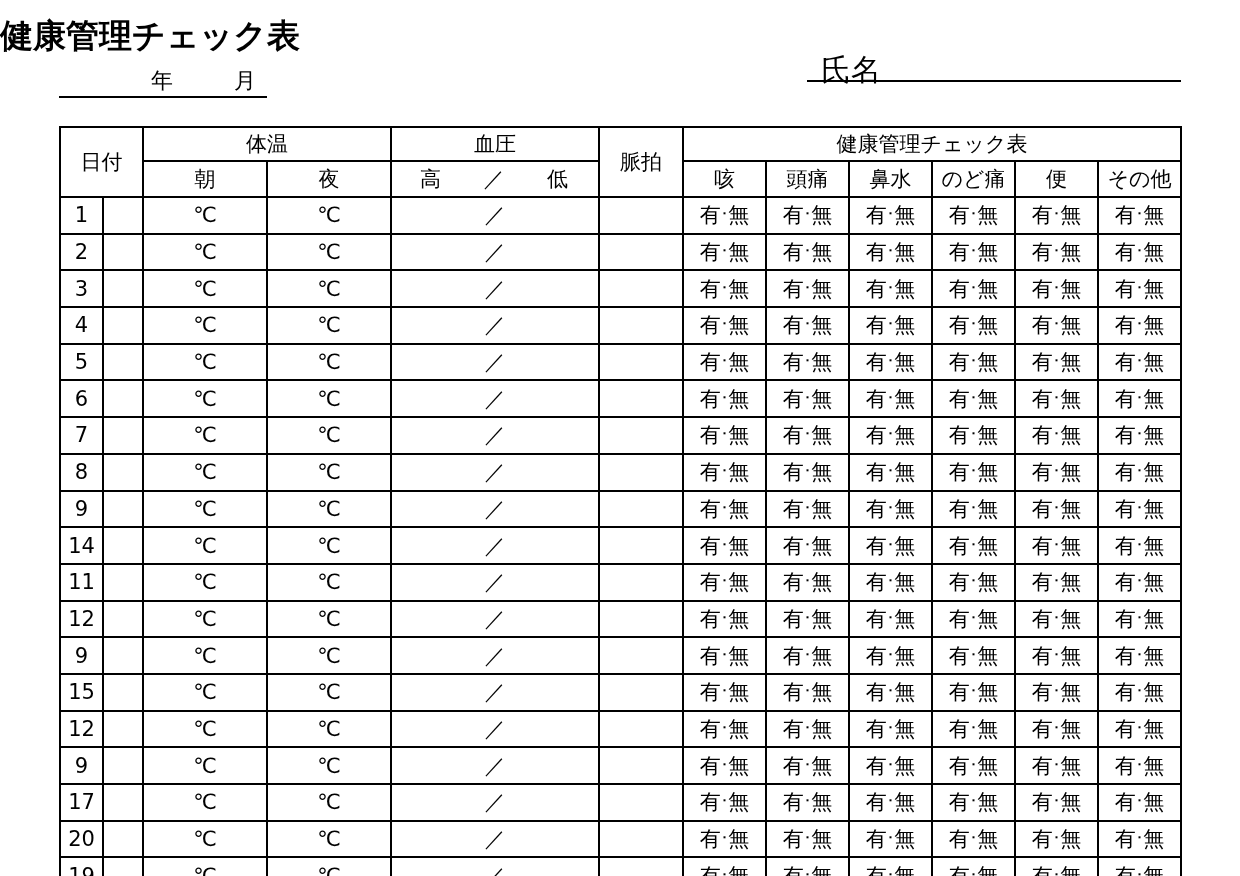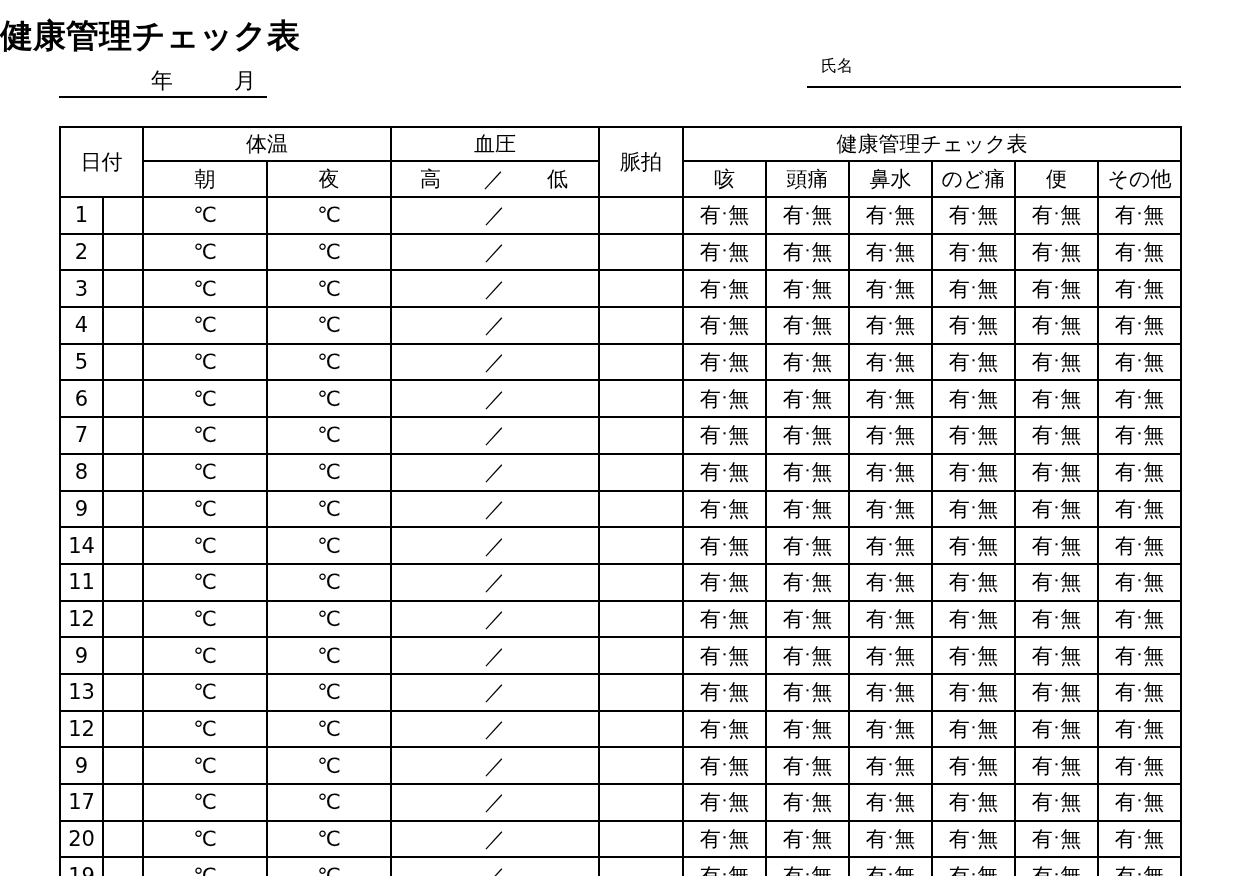--- a/index.html
+++ b/index.html
@@ -11,22 +11,22 @@
     position: absolute; left: 0; top: 14px; width: 1104px; text-align: left;
     font-size: 33px; font-weight: bold; letter-spacing: 0px;
   }
   .ym {
     position: absolute; left: 59px; top: 62px; width: 208px; height: 34px;
     border-bottom: 2px solid #000; font-size: 22px;
   }
   .ym .yr { position: absolute; left: 92px; top: 4px; }
   .ym .mo { position: absolute; left: 175px; top: 4px; }
   .nm {
-    position: absolute; left: 807px; top: 52px; width: 374px; height: 34px;
-    border-bottom: 2px solid #000; font-size: 16px;
+    position: absolute; left: 807px; top: 46px; width: 374px; height: 34px;
+    border-bottom: 2px solid #000; font-size: 30px;
   }
   .nm .lbl { position: absolute; left: 14px; top: 4px; }
 
   table.grid {
     position: absolute; left: 59px; top: 126px;
     border-collapse: collapse; table-layout: fixed;
     font-size: 21px;
   }
   table.grid td, table.grid th {
     border: 2px solid #000; padding: 0; font-weight: normal;
@@ -272,21 +272,21 @@
         <td class="bp"><span>／</span></td>
         <td></td>
         <td class="chk"><span>有</span><span class="dot">･</span><span>無</span></td>
         <td class="chk"><span>有</span><span class="dot">･</span><span>無</span></td>
         <td class="chk"><span>有</span><span class="dot">･</span><span>無</span></td>
         <td class="chk"><span>有</span><span class="dot">･</span><span>無</span></td>
         <td class="chk"><span>有</span><span class="dot">･</span><span>無</span></td>
         <td class="chk"><span>有</span><span class="dot">･</span><span>無</span></td>
       </tr>
       <tr class="dr">
-        <td class="day">13</td>
+        <td class="day">15</td>
         <td></td>
         <td class="temp"><span>℃</span></td>
         <td class="temp"><span>℃</span></td>
         <td class="bp"><span>／</span></td>
         <td></td>
         <td class="chk"><span>有</span><span class="dot">･</span><span>無</span></td>
         <td class="chk"><span>有</span><span class="dot">･</span><span>無</span></td>
         <td class="chk"><span>有</span><span class="dot">･</span><span>無</span></td>
         <td class="chk"><span>有</span><span class="dot">･</span><span>無</span></td>
         <td class="chk"><span>有</span><span class="dot">･</span><span>無</span></td>

